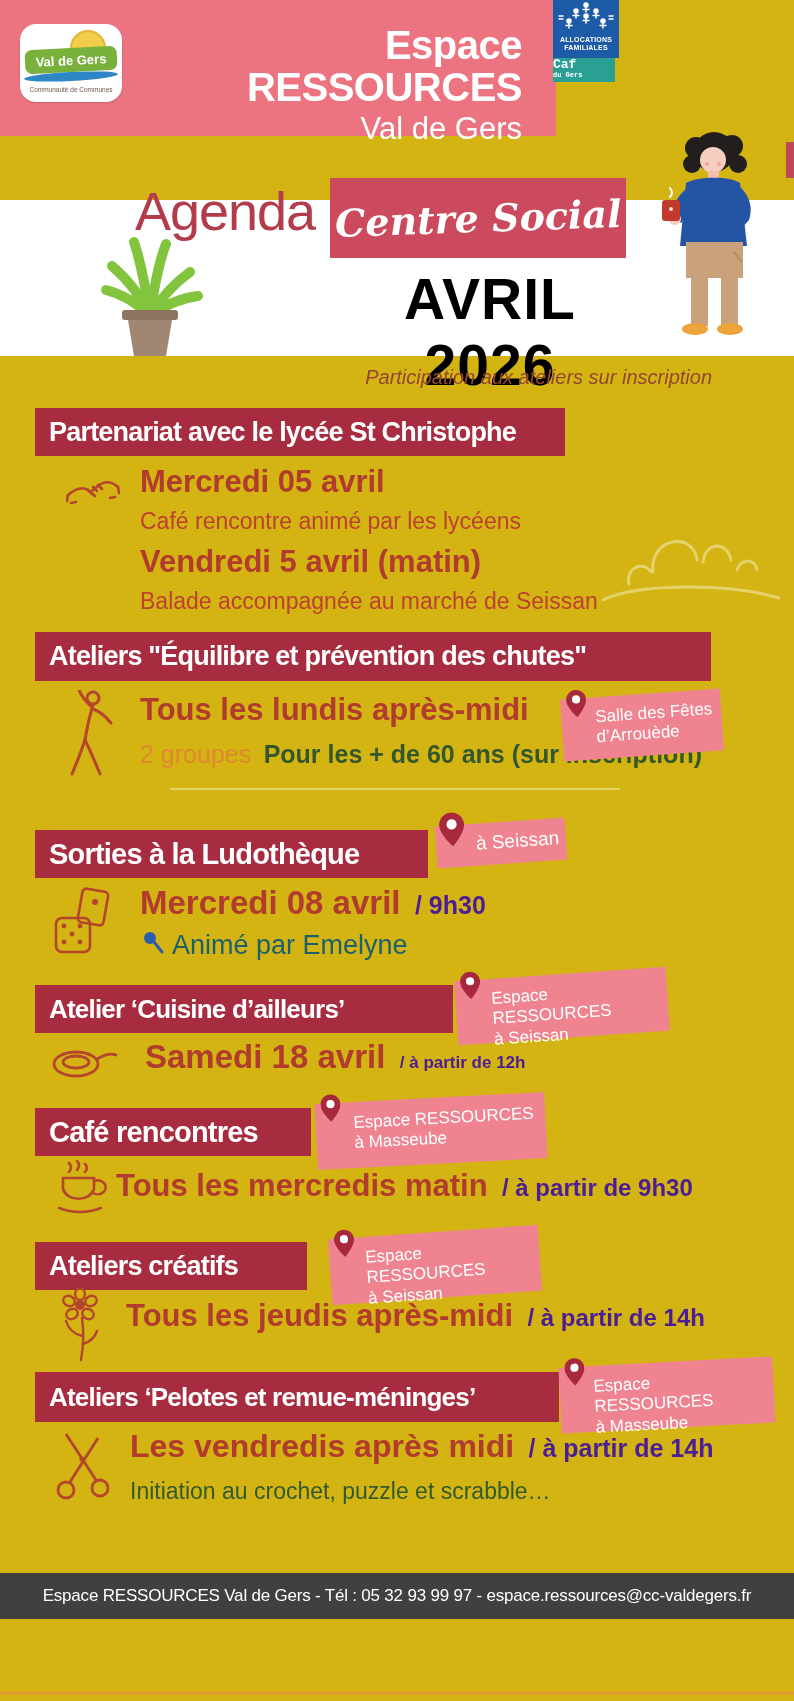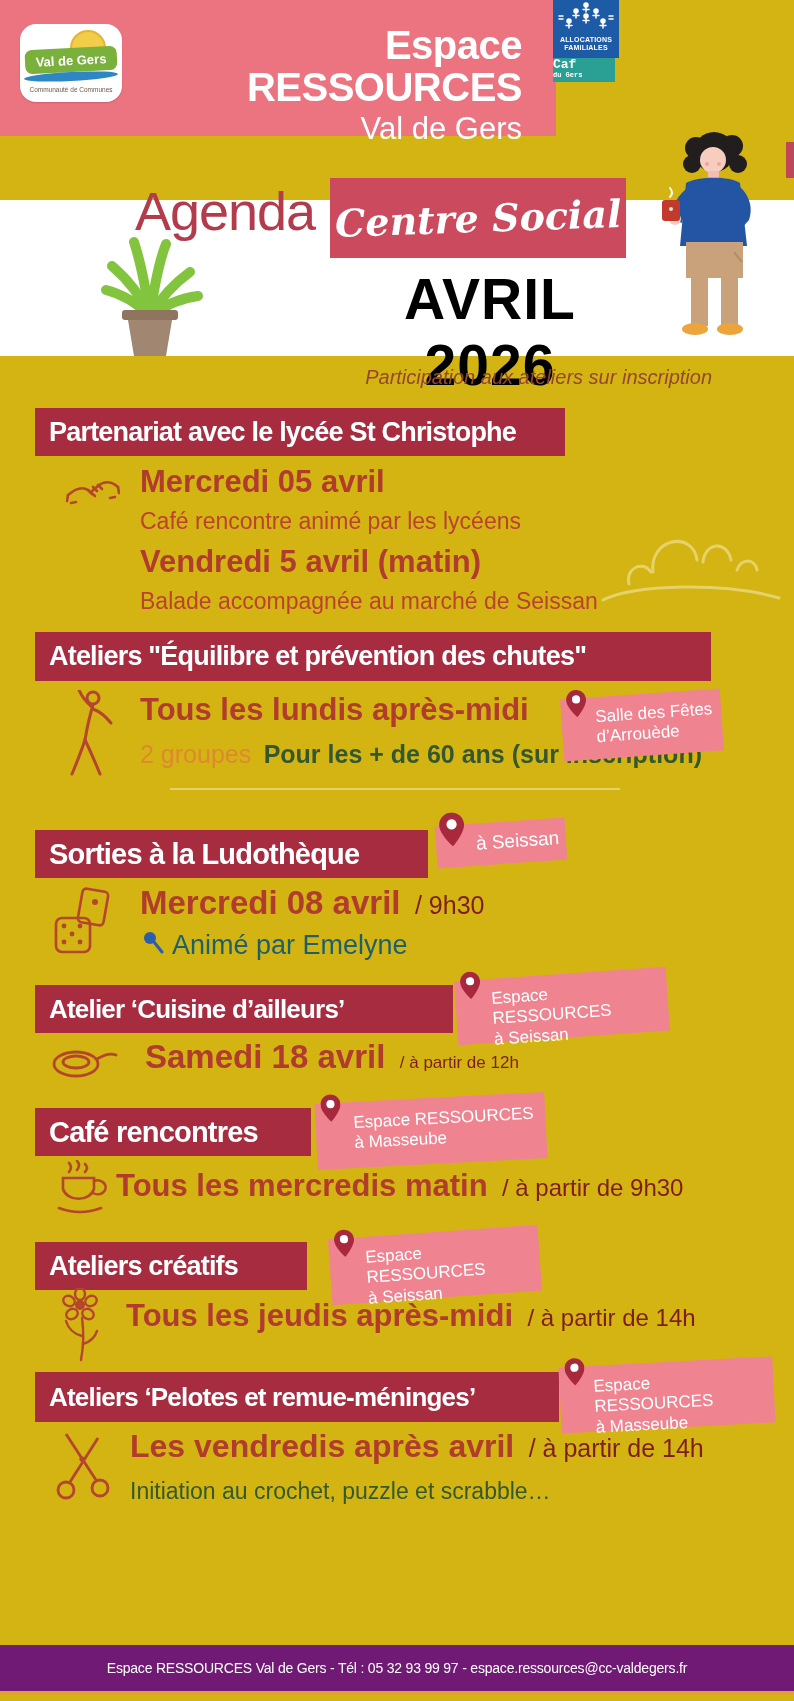--- a/index.html
+++ b/index.html
@@ -49,21 +49,21 @@
           padding-left:14px;box-sizing:border-box;letter-spacing:-0.8px;white-space:nowrap;}
   .banner-1{left:35px;top:408px;width:530px;height:48px;font-size:27px;}
   .banner-2{left:35px;top:632px;width:676px;height:49px;font-size:27px;}
   .banner-3{left:35px;top:830px;width:393px;height:48px;font-size:29px;}
   .banner-4{left:35px;top:985px;width:418px;height:48px;font-size:26px;}
   .banner-5{left:35px;top:1108px;width:276px;height:48px;font-size:29px;}
   .banner-6{left:35px;top:1242px;width:272px;height:48px;font-size:27px;}
   .banner-7{left:35px;top:1372px;width:524px;height:50px;font-size:26px;}
 
   .event-title{font-weight:bold;color:#b13b2c;white-space:nowrap;}
-  .event-time{font-weight:normal;color:#7f1d1d;white-space:nowrap;margin-top:32px;}
+  .event-time{font-weight:bold;color:#4c1d95;white-space:nowrap;margin-top:32px;}
   .event-sub{color:#bd4030;white-space:nowrap;}
   .row{white-space:nowrap;}
 
   .tag{background:#ef8490;color:#fff;box-sizing:border-box;}
   .tag-text{font-size:17px;line-height:1.2;}
   .tag-2{left:562px;top:694px;width:160px;height:62px;transform:rotate(-4deg);padding:10px 0 0 34px;}
   .tag-3{left:436px;top:822px;width:130px;height:42px;transform:rotate(-4deg);padding:9px 0 0 40px;}
   .tag-3 .tag-text{font-size:19px;}
   .tag-4{left:456px;top:974px;width:212px;height:64px;transform:rotate(-4deg);padding:10px 0 0 36px;}
   .tag-5{left:316px;top:1098px;width:230px;height:66px;transform:rotate(-3deg);padding:11px 0 0 38px;}
@@ -73,22 +73,22 @@
   .pin-big{left:4px;top:-13px;}
 
   .divider{left:170px;top:788px;width:450px;height:2px;background:#e3d367;}
 
   .orange-note{color:#e0882f;font-size:25px;}
   .green-note{color:#34572c;font-size:25px;font-weight:bold;}
   .animator-text{color:#1d5f6b;font-size:27px;}
   .green-sub{color:#33592c;font-size:23px;white-space:nowrap;}
 
   
-  .footer-band{left:0;top:1645px;width:794px;height:46px;background:#701a75;color:#fff;
-               display:flex;align-items:center;justify-content:center;font-size:14px;
+  .footer-band{left:0;top:1573px;width:794px;height:46px;background:#404040;color:#fff;
+               display:flex;align-items:center;justify-content:center;font-size:17px;
                letter-spacing:-0.2px;white-space:nowrap;}
   .footer-accent{left:0;top:1691px;width:794px;height:4px;background:#dfa12b;}
 </style>
 </head>
 <body>
 
 <div class="poster">
 
   <div class="abs header-band">
     <div class="abs vdg-badge">
@@ -398,21 +398,21 @@
     <g stroke="#b5452c" stroke-width="2.8" fill="none">
       <path d="M12 4 L42 50"></path>
       <path d="M44 8 L16 52"></path>
       <circle cx="46" cy="58" r="8"></circle>
       <circle cx="12" cy="60" r="8"></circle>
     </g>
     <circle cx="28" cy="29" r="2.6" fill="#b5452c"></circle>
   </svg>
 
   <div class="abs row" style="left:130px;top:1428px;">
-    <span class="event-title" style="font-size:32px;">Les vendredis après avril</span>
+    <span class="event-title" style="font-size:32px;">Les vendredis après midi</span>
     <span class="event-time" style="font-size:25px;margin-left:10px;">/ à partir de 14h</span>
   </div>
   <div class="abs green-sub" style="left:130px;top:1478px;">Initiation au crochet, puzzle et scrabble…</div>
 
   <div class="abs footer-band">
     <span>Espace RESSOURCES Val de Gers - Tél : 05 32 93 99 97 - espace.ressources@cc-valdegers.fr</span>
   </div>
   <div class="abs footer-accent"></div>
 
 </div>

